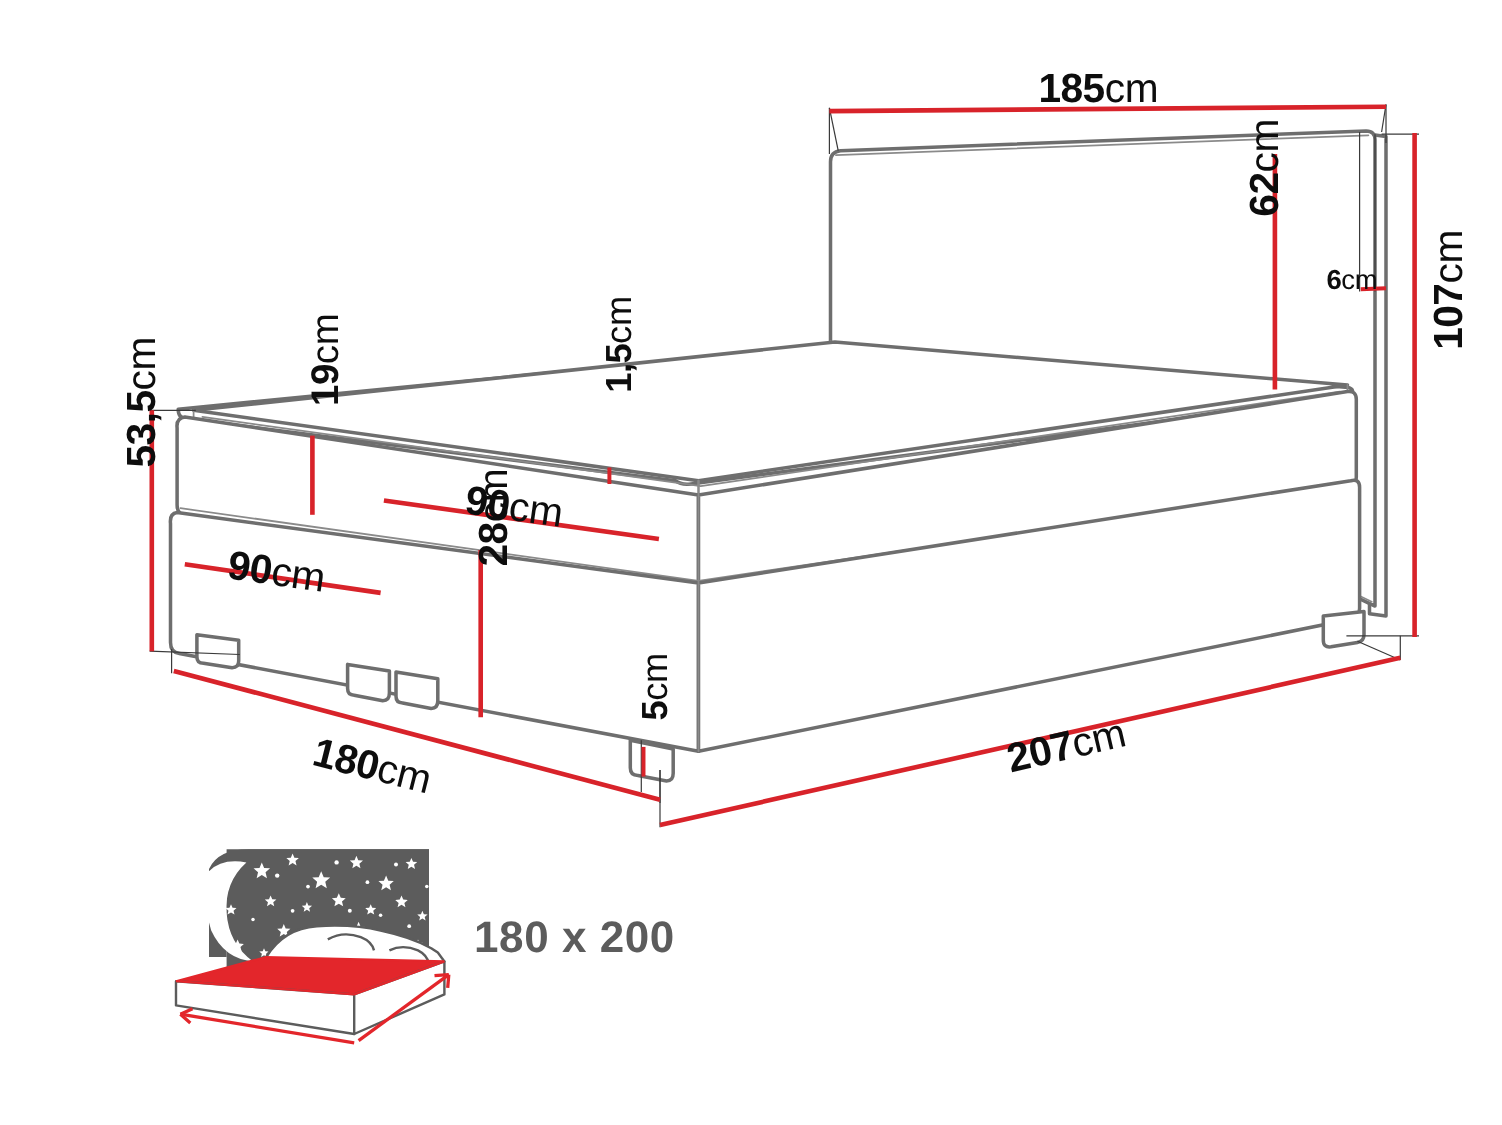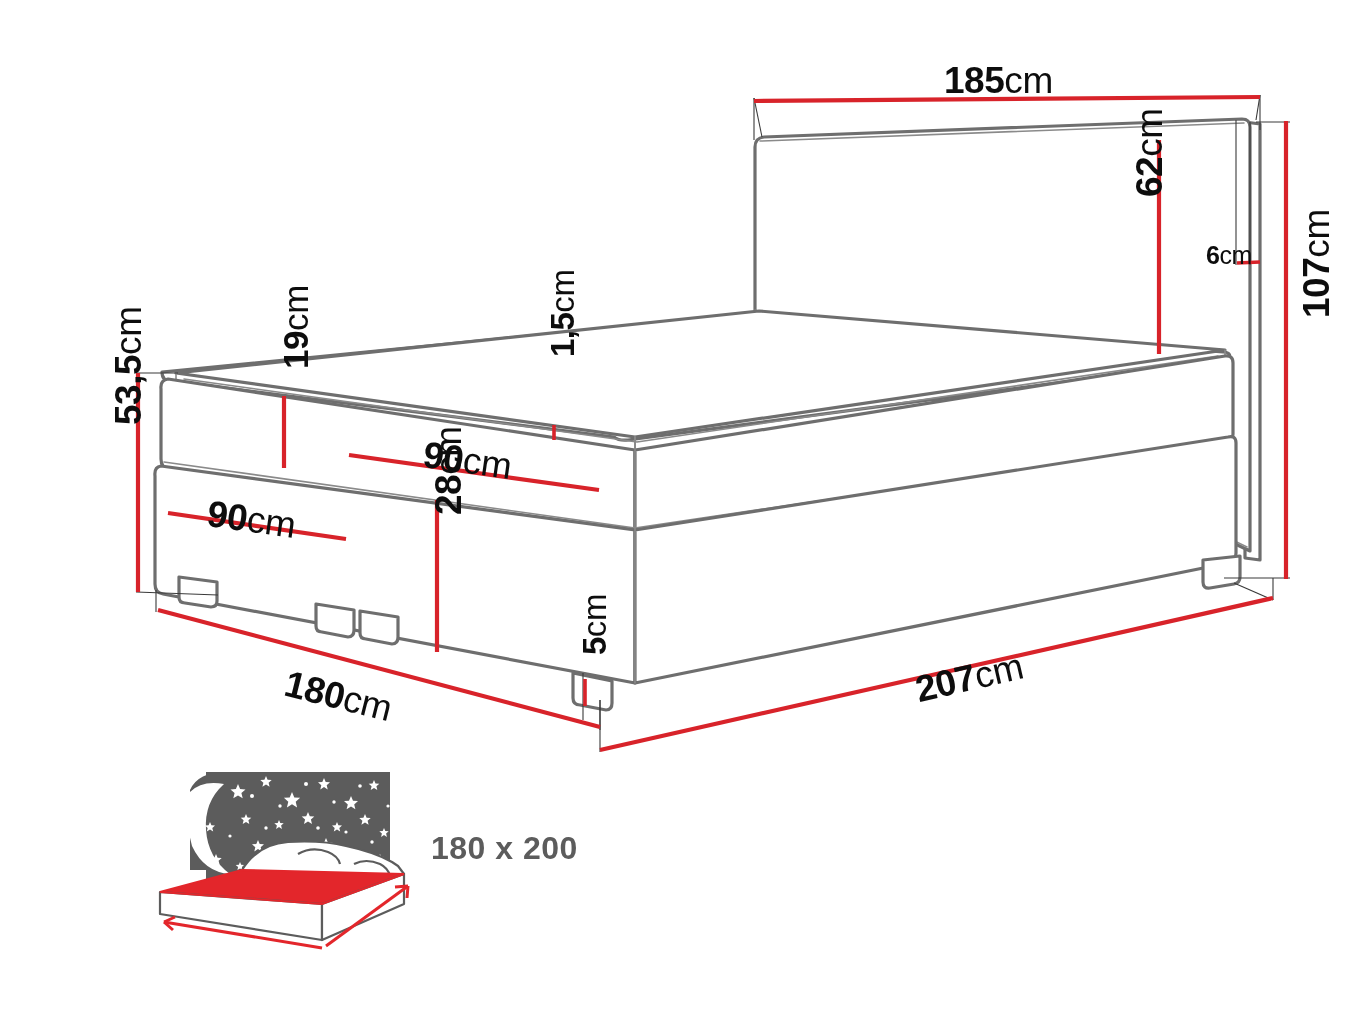--- a/index.html
+++ b/index.html
@@ -333,15 +333,15 @@
 
       <g stroke="#e3262b" stroke-width="3" fill="none">
         <path d="M18,160 L176,186"></path>
         <path d="M18,160 l11,-5 M18,160 l9,8"></path>
         <path d="M180,184 L262,124"></path>
         <path d="M262,124 l-13,1 M262,124 l-1,12"></path>
       </g>
     </svg>
   </div>
 
-  <div class="mattress-size-label" style="left:403px; top:830px; font-size:32px;">180 x 200</div>
+  <div class="mattress-size-label" style="left:403px; top:830px; font-size:40px;">180 x 200</div>
 
 </div>
 
 </body></html>

